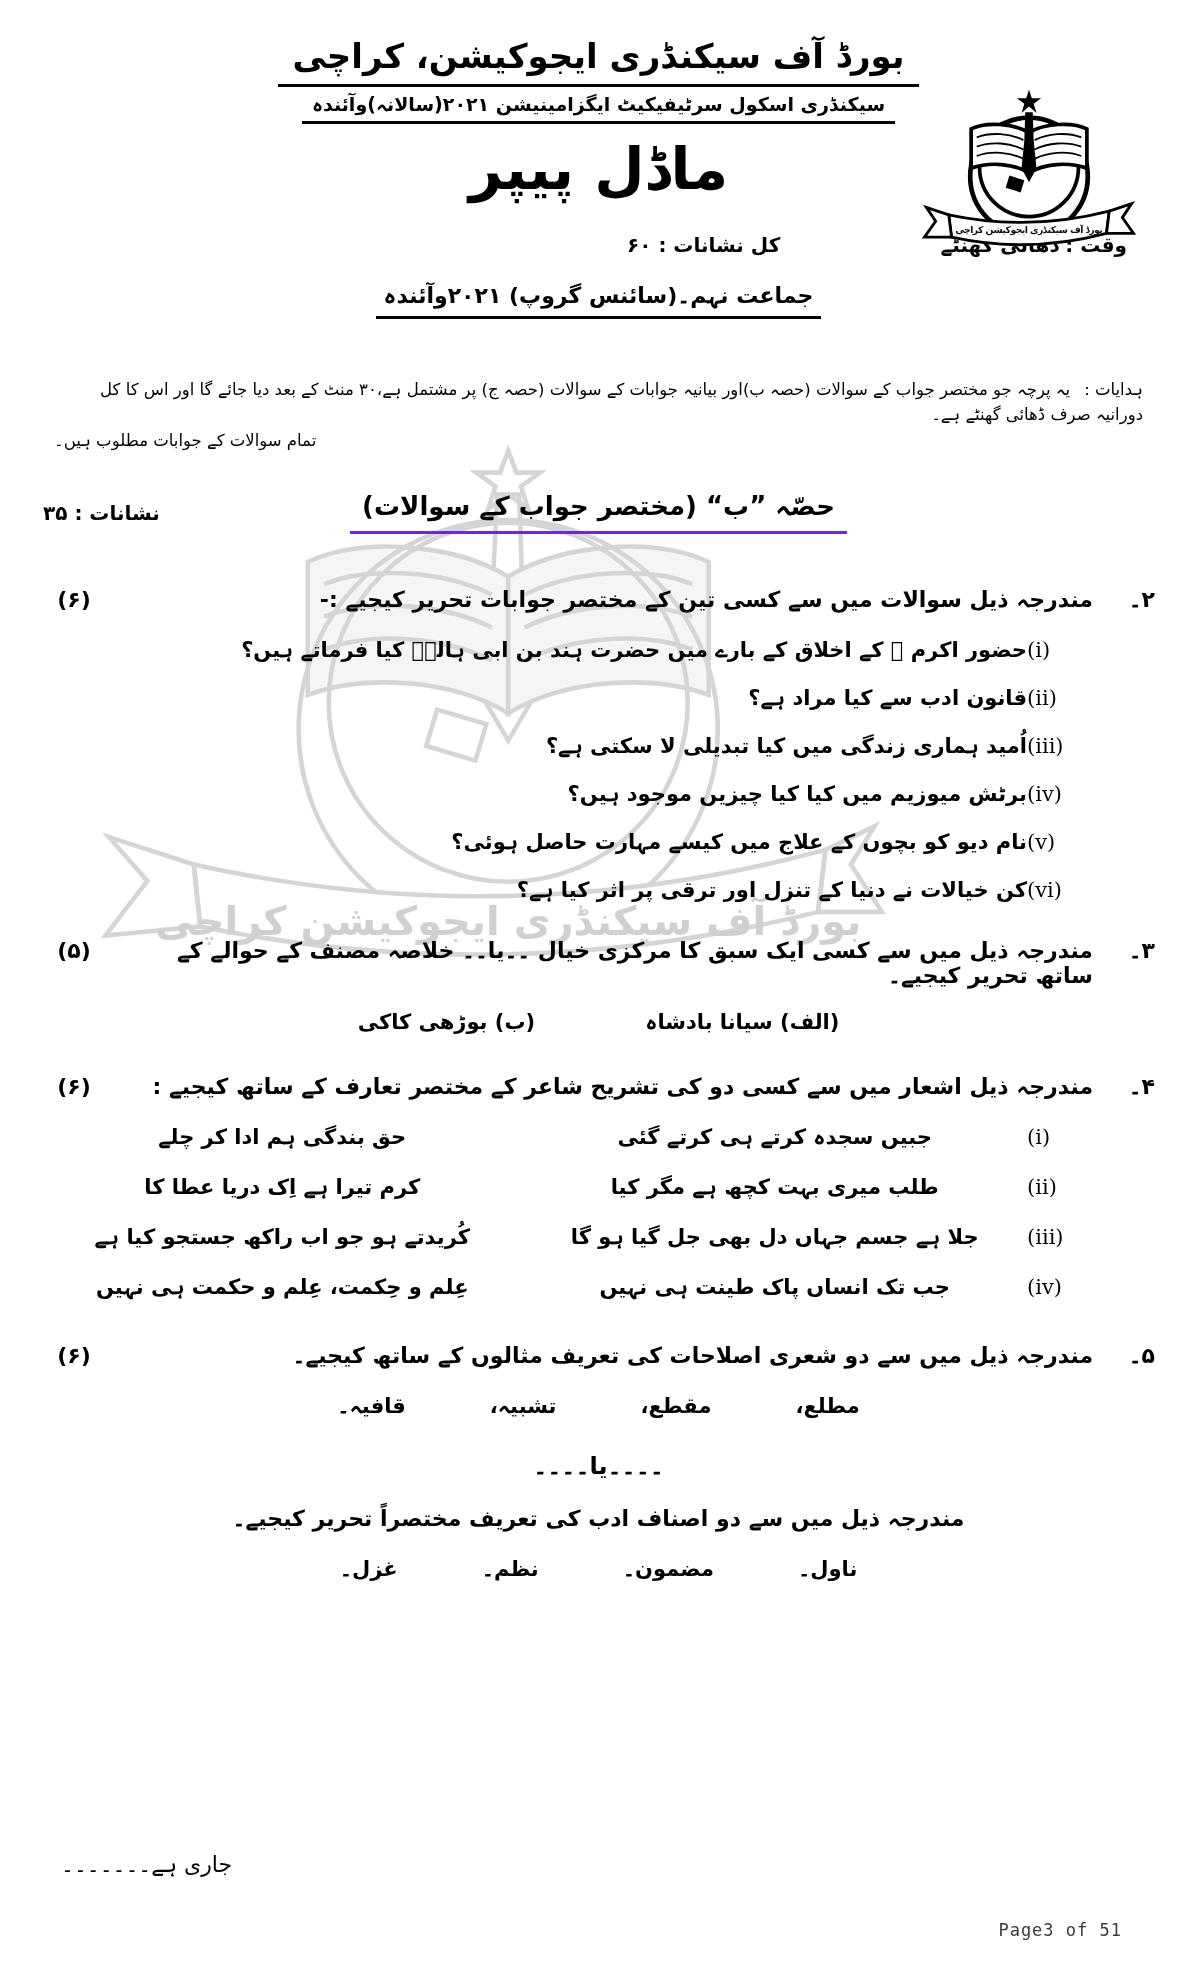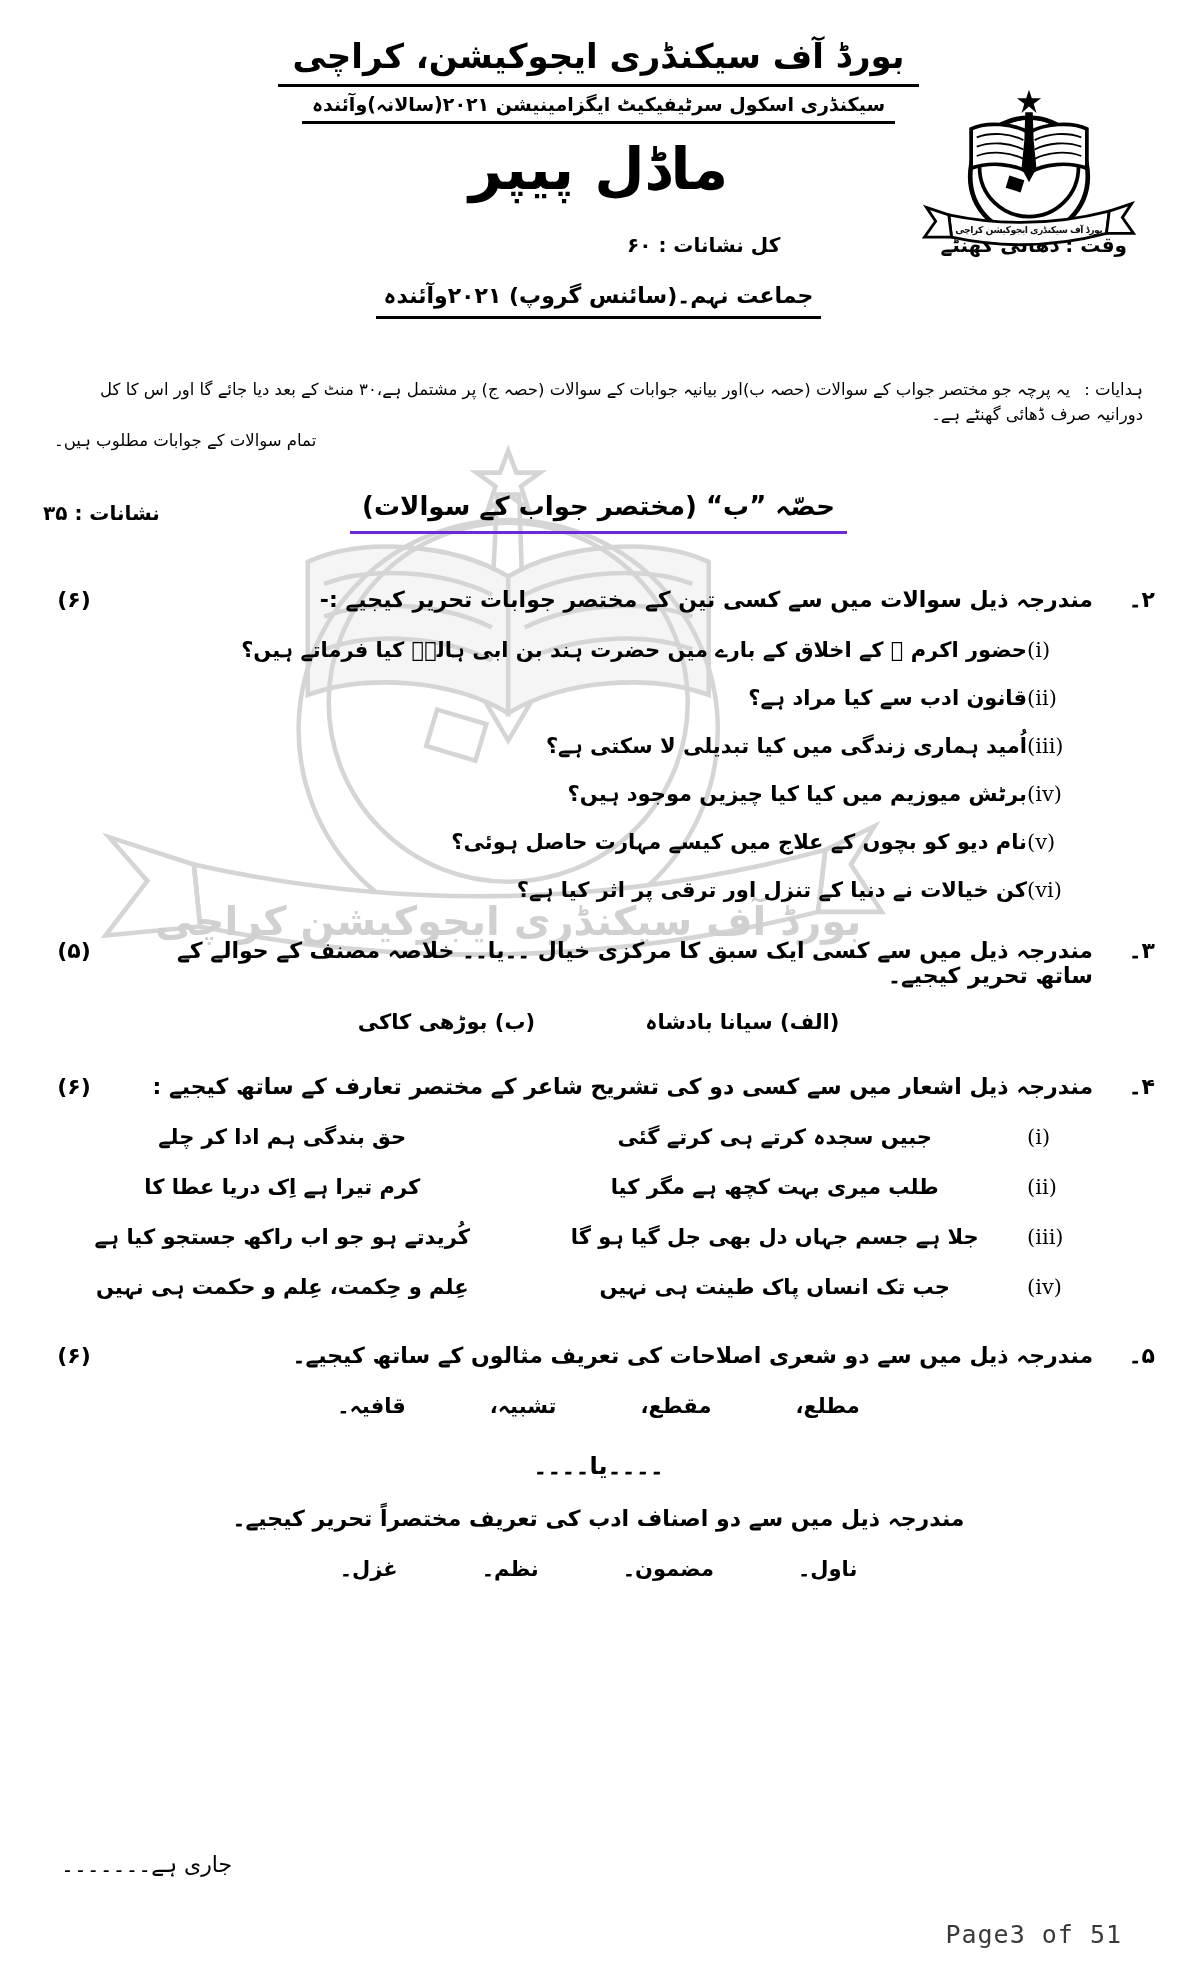--- a/index.html
+++ b/index.html
@@ -52,21 +52,21 @@
   .terms-row{display:flex;direction:rtl;justify-content:center;gap:84px;font-size:21px;font-weight:700;margin-top:26px;}
   .or-divider{text-align:center;font-size:24px;font-weight:800;margin-top:34px;letter-spacing:1px;}
   .alt-text{text-align:center;font-size:22px;font-weight:700;margin-top:26px;}
   .mt24{margin-top:24px;} .mt26{margin-top:26px;} .mt34{margin-top:34px;}
   .mt36{margin-top:36px;} .mt40{margin-top:40px;} .mt44{margin-top:44px;}
   
   .continued{position:absolute;left:42px;top:1852px;z-index:2;font-size:22px;font-weight:400;direction:rtl;margin-left:19px;}
   .page-number{
     position:absolute;right:78px;top:1920px;z-index:2;
     font-family:"DejaVu Sans Mono","Liberation Mono",monospace;
-    font-size:25px;color:#3a3a3a;letter-spacing:1px;
+    font-size:17px;color:#3a3a3a;letter-spacing:1px;
   }
 </style>
 </head>
 <body>
 
 <div class="page">
 
   <svg class="watermark" viewBox="0 0 900 620" fill="none" stroke="#b4b4b4" stroke-width="5">
 
     <path d="M470,14 L479,38 L505,38 L484,53 L492,78 L470,62 L448,78 L456,53 L435,38 L461,38 Z"></path>

